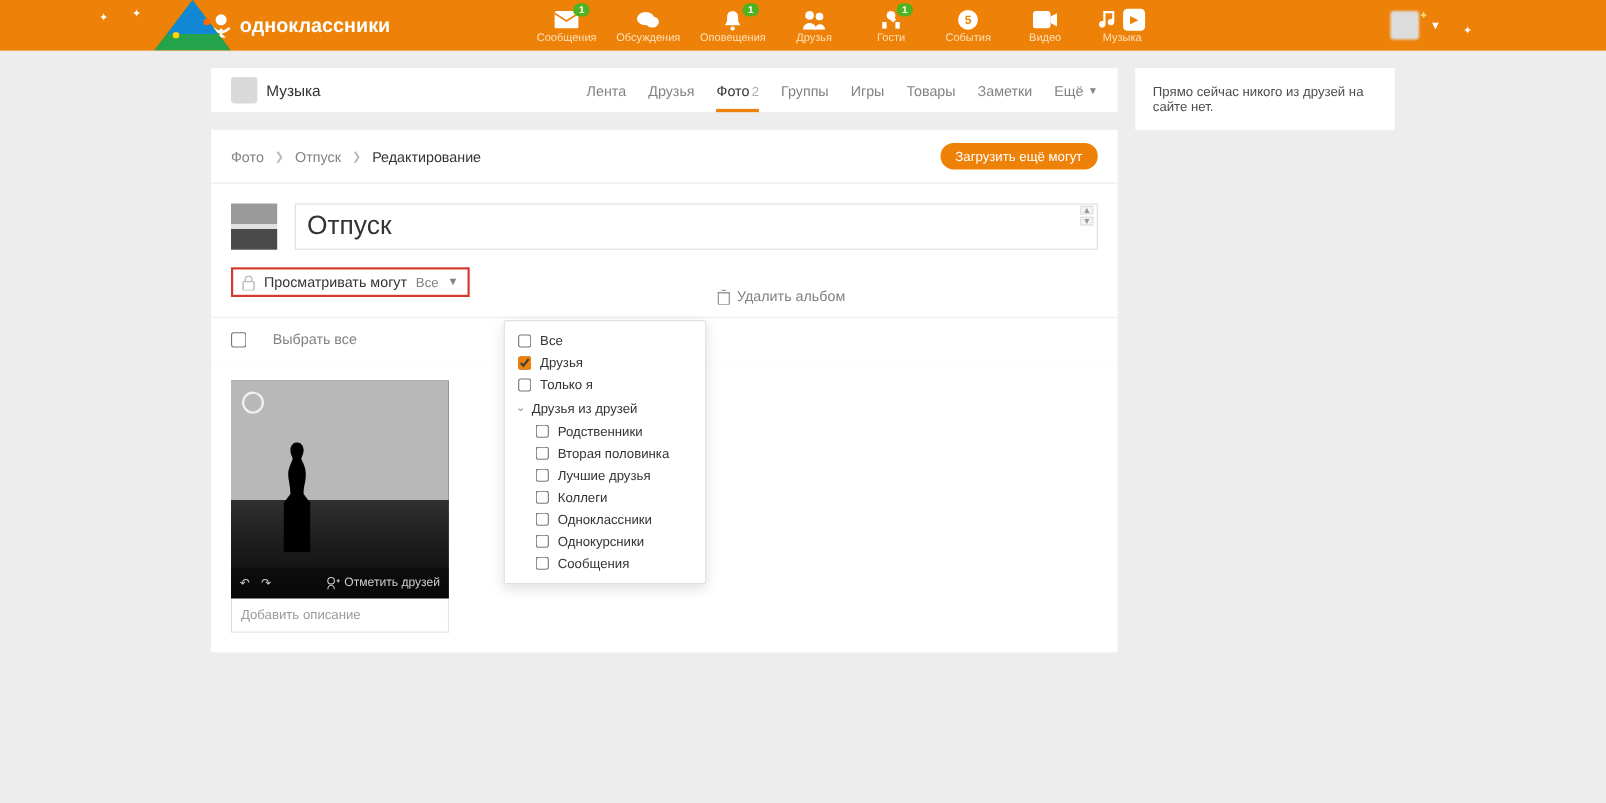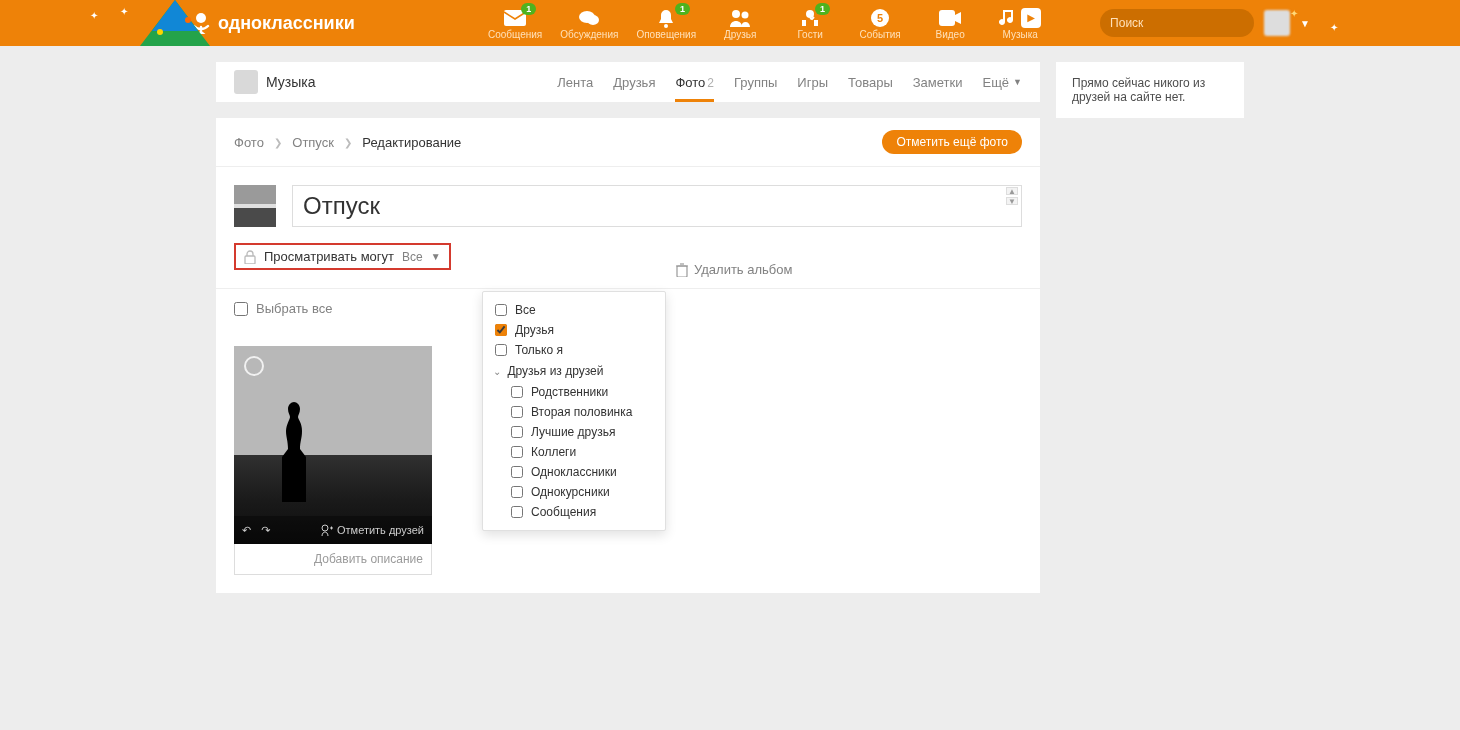--- a/index.html
+++ b/index.html
@@ -17,21 +17,21 @@
 .right-cluster { margin-left:auto; display:flex; align-items:center; gap:10px; margin-right:150px;}
 .search { background:#cc6e00; border-radius:16px; height:28px; width:154px; display:flex; align-items:center; padding:0 10px; }
 .search input { background:transparent; border:none; outline:none; color:#ffe0b8; font-size:12px; flex:1; }
 .search input::placeholder{color:#ffe0b8;}
 .avatar-top { width:26px; height:26px; background:#ddd; border-radius:3px; display:inline-block; filter:blur(1px); }
 .sparkle { position:absolute; color:#fff; font-size:10px; }
 
 
 .content-wrap { display:flex; justify-content:center; gap:16px; padding-top:16px; }
 .panel-main { width:824px; }
-.panel-side { width:188px; background:#fff; padding:14px 16px; font-size:12px; color:#4d4d4d; height:fit-content; }
+.panel-side { width:236px; background:#fff; padding:14px 16px; font-size:12px; color:#4d4d4d; height:fit-content; }
 
 
 .profile-head { background:#fff; height:40px; display:flex; align-items:center; padding:0 18px; }
 .profile-head .pavatar{ width:24px; height:24px; background:#d9d9d9; border-radius:3px; margin-right:8px; filter:blur(0.5px);}
 .profile-head .pname{ font-size:14px; color:#333;}
 .tabs { margin-left:auto; display:flex; gap:20px; font-size:13px; color:#828282;}
 .tabs .tab{ cursor:pointer; padding:11px 0; position:relative;}
 .tabs .tab.active{ color:#333;}
 .tabs .tab.active::after{content:""; position:absolute; bottom:-1px; left:0; right:0; height:3px; background:#ee8208;}
 .tabs .tab .cnt{color:#b0b0b0; font-size:12px; margin-left:2px;}
@@ -63,33 +63,33 @@
 .delete-album { position:absolute; left:460px; top:95px; color:#828282; font-size:13px; display:flex; align-items:center; gap:6px; cursor:pointer;}
 
 
 .dropdown { position:absolute; left:266px; top:124px; width:184px; background:#fff; border:1px solid #e0e0e0; box-shadow:0 4px 12px rgba(0,0,0,0.12); padding:8px 0; border-radius:2px; z-index:50;}
 .dropdown .opt { display:flex; align-items:center; gap:8px; padding:3px 12px; font-size:12px; color:#333; cursor:pointer;}
 .dropdown .opt.sub{ padding-left:28px;}
 .dropdown .opt input[type=checkbox]{ accent-color:#ee8208; width:12px; height:12px;}
 .dropdown .expander{ display:flex; align-items:center; gap:6px; padding:4px 10px; font-size:12px; color:#333;}
 
 
-.selectall-row{ background:#fff; border-top:1px solid #eee; padding:12px 18px; font-size:13px; color:#828282; display:flex; align-items:center; gap:8px;}
+.selectall-row{ background:#fff; border-top:1px solid #eee; padding:12px 18px; font-size:13px; color:#828282; display:flex; align-items:center; gap:24px;}
 .selectall-row input{width:14px; height:14px;}
 
 
 .photo-area{ background:#fff; padding:18px; }
 .photo-card{ width:198px; }
 .photo-img{ width:198px; height:198px; background:#2b2b2b; position:relative; overflow:hidden;}
 .photo-img::before{content:""; position:absolute; inset:0; background:linear-gradient(to bottom, #b8b8b8 0%, #b8b8b8 55%, #303030 55%, #1a1a1a 78%, #0c0c0c 100%);}
 .silhouette{position:absolute; left:40px; bottom:42px; width:40px; height:100px;}
 .sel-ring{position:absolute; top:10px; left:10px; width:20px; height:20px; border:2px solid rgba(255,255,255,0.8); border-radius:50%;}
 .photo-bar{position:absolute; bottom:0; left:0; right:0; height:28px; background:rgba(0,0,0,0.35); display:flex; align-items:center; gap:10px; padding:0 8px; color:#ccc; font-size:11px;}
 .photo-desc{ width:198px; border:1px solid #ddd; border-top:none; }
-.photo-desc input{ width:100%; padding:8px; border:none; font-size:12px; outline:none; color:#666;text-align:right;}
+.photo-desc input{ width:100%; padding:8px; border:none; font-size:12px; outline:none; color:#666;}
 .photo-desc input::placeholder{color:#9b9b9b;}
 
 svg{display:block;}
 </style>
 </head>
 <body>
 
 <div class="topbar">
   <span class="sparkle" style="left:90px; top:10px;">✦</span>
   <span class="sparkle" style="left:120px; top:6px;">✦</span>
@@ -187,27 +187,20 @@
           <svg width="16" height="20">
             <path d="M6 2v12a3 3 0 11-2-2.8V2h10v10a3 3 0 11-2-2.8V4H6" fill="#fff"></path>
           </svg>
           <span class="play-btn">▶</span>
         </span>
       <span>Музыка</span>
     </div>
   </div>
 
   <div class="right-cluster">
-    <div class="search">
-      <input placeholder="Поиск" style="">
-      <svg width="14" height="14">
-          <circle cx="6" cy="6" r="5" stroke="#ffe0b8" stroke-width="1.5" fill="none"></circle>
-          <line x1="10" y1="10" x2="14" y2="14" stroke="#ffe0b8" stroke-width="1.5"></line>
-        </svg>
-    </div>
     <span class="avatar-top"></span>
     <span style="color:#fff;font-size:10px;cursor:pointer;">▼</span>
   </div>
 </div>
 
 <div class="content-wrap">
   <div class="panel-main">
 
     <div class="profile-head">
       <span class="pavatar"></span>
@@ -226,21 +219,21 @@
           </span>
       </div>
     </div>
 
     <div class="crumb-row">
       <a>Фото</a>
       <span class="sep">❯</span>
       <a>Отпуск</a>
       <span class="sep">❯</span>
       <span class="cur">Редактирование</span>
-      <button class="upload-btn">Отметить ещё фото</button>
+      <button class="upload-btn">Загрузить ещё могут</button>
     </div>
 
     <div class="album-edit">
       <div class="album-row">
         <div class="album-cover"></div>
         <div class="album-title-input">
           <input value="Отпуск" style="">
         </div>
         <div class="title-spin">
           <span>▲</span>

